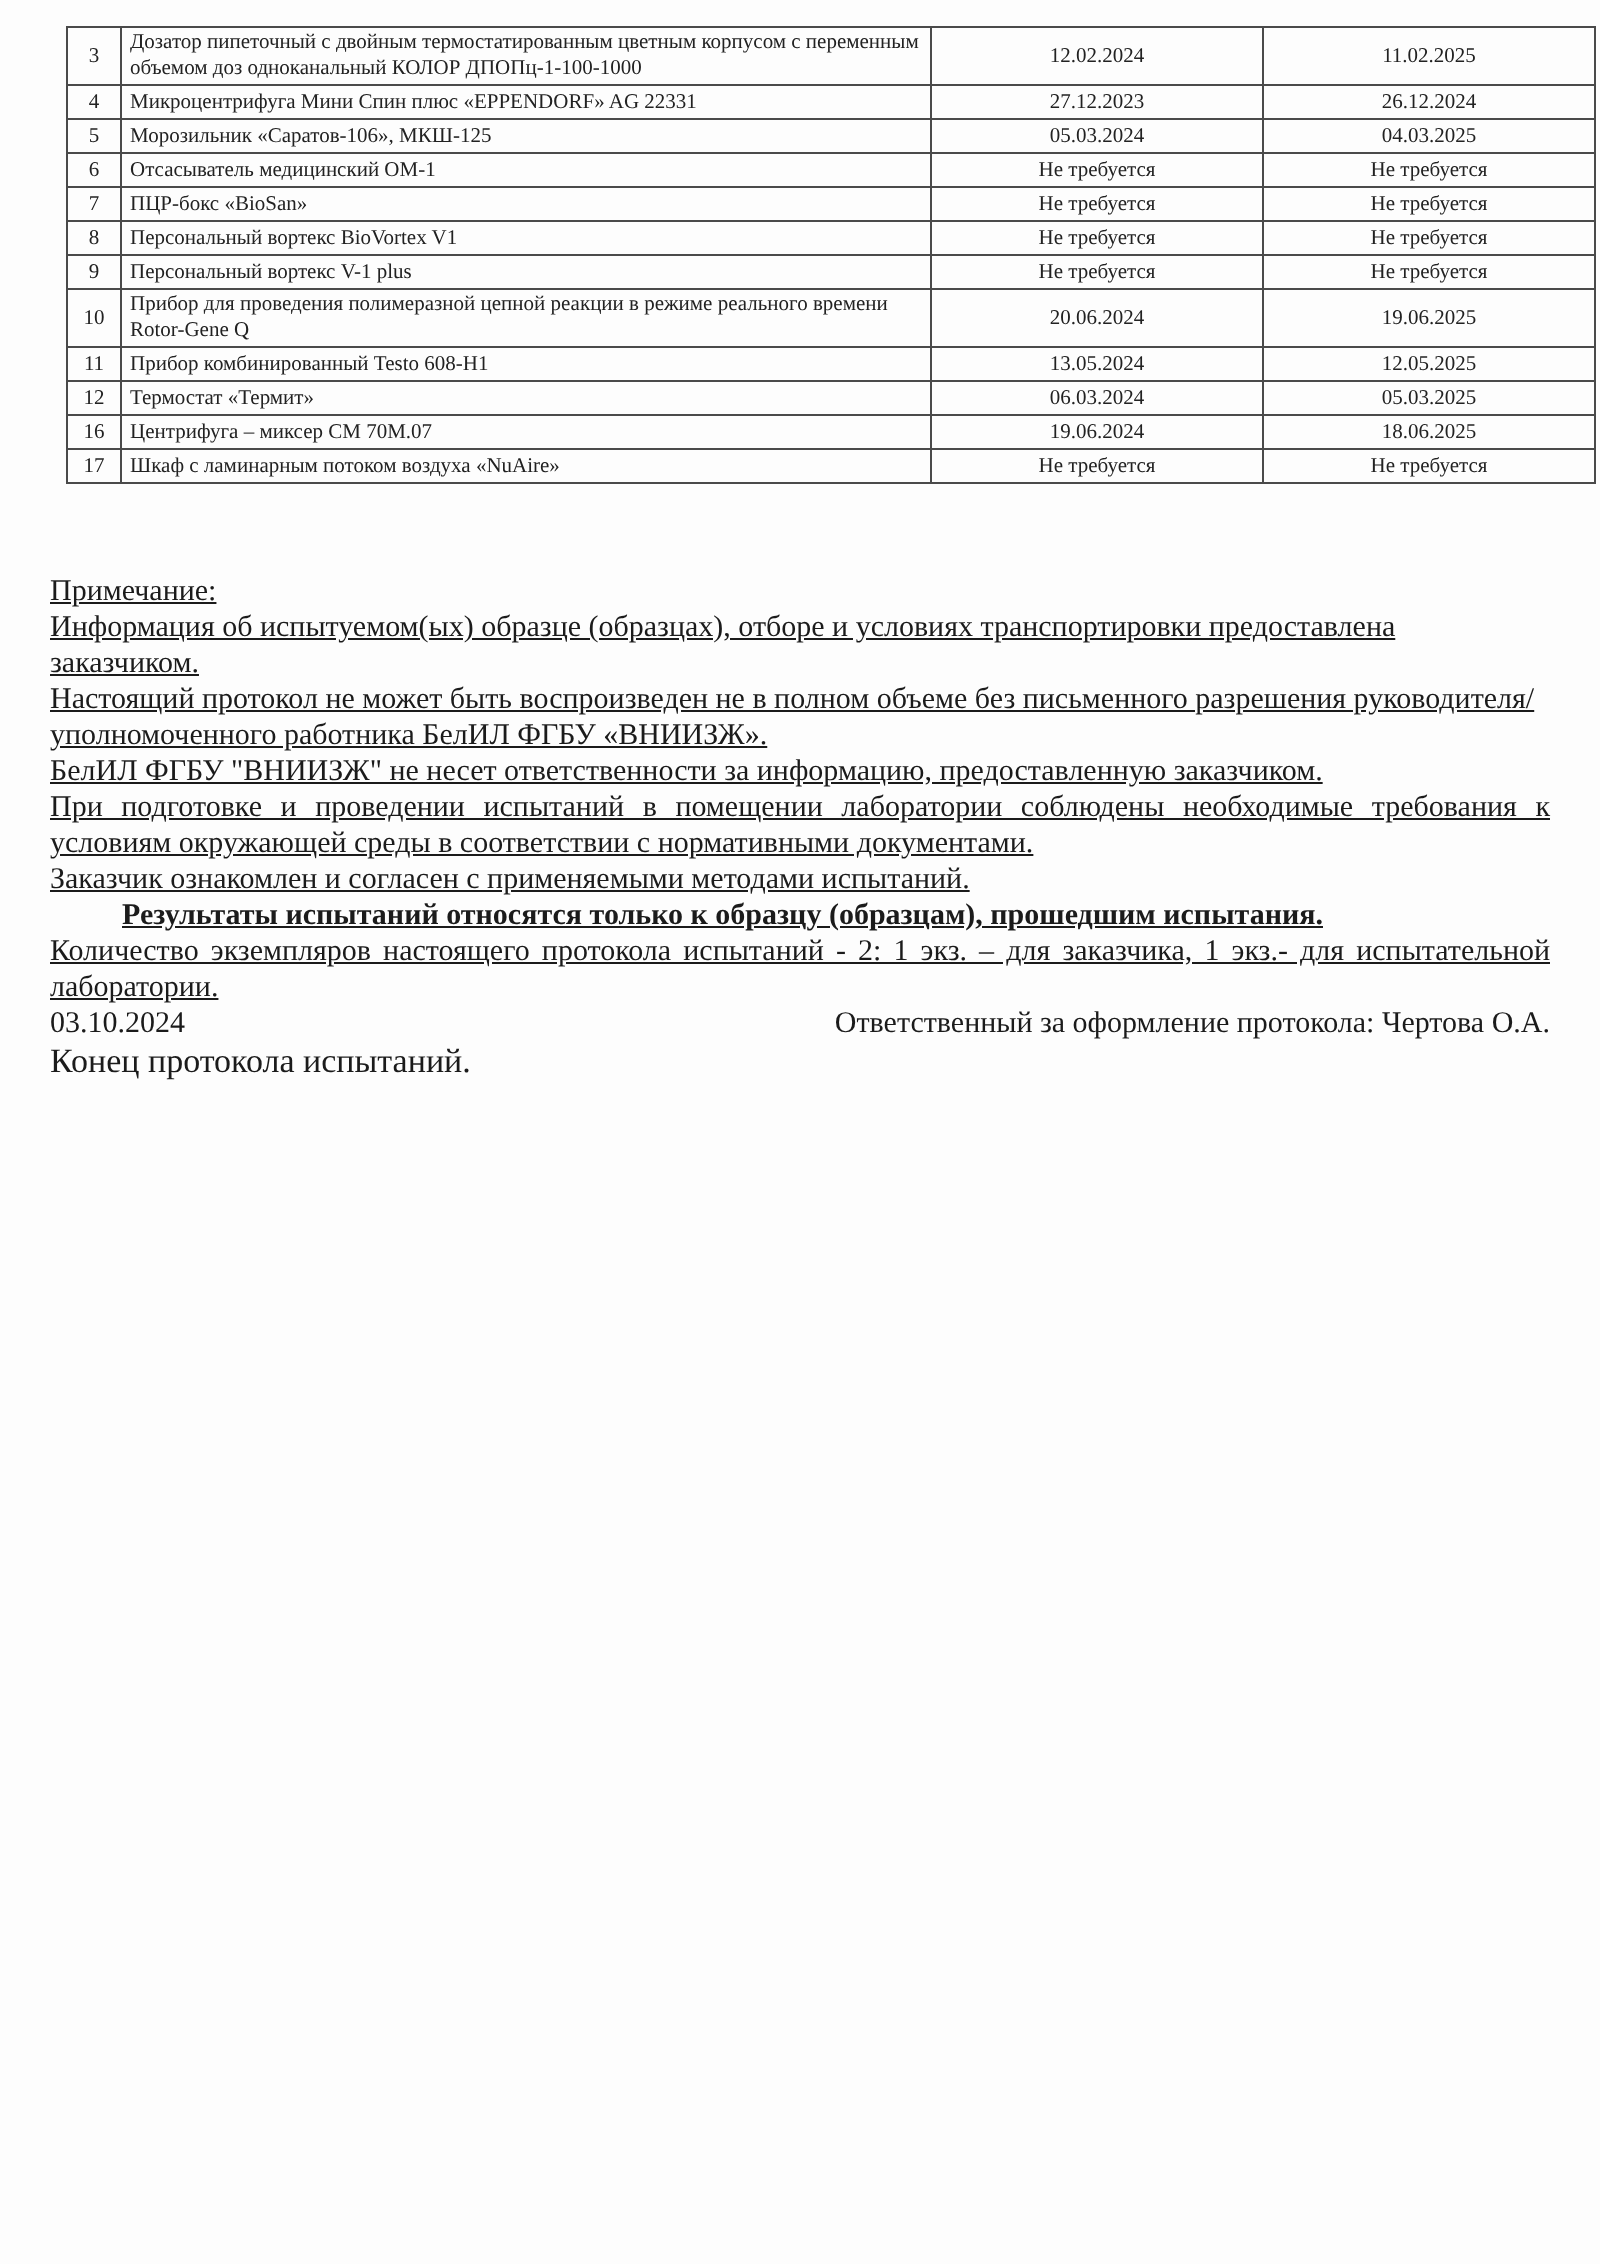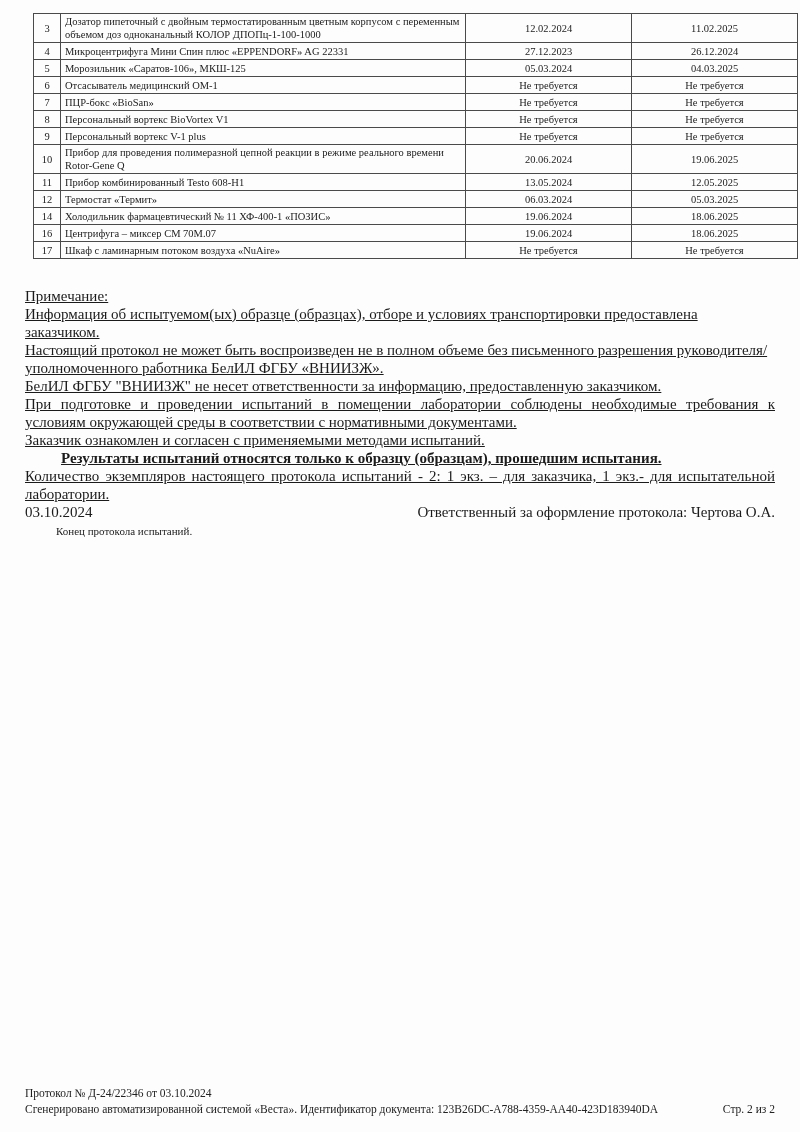--- a/index.html
+++ b/index.html
@@ -57,21 +57,21 @@
     width: 750px;
     font-size: 15px;
     line-height: 18px;
   }
   .signoff-row {
     display: flex;
     justify-content: space-between;
     align-items: baseline;
     text-align: right;
   }
-  .end-line { margin-top: 1px; font-size: 11px; margin-left: 31px; }
+  .end-line { margin-top: 1px; font-size: 17px; }
 
   
   .footer {
     position: absolute;
     left: 25px;
     right: 25px;
     top: 1085px;
     font-size: 11.5px;
     line-height: 16px;
     color: #222;
@@ -143,26 +143,20 @@
           <td class="td-date">13.05.2024</td>
           <td class="td-date">12.05.2025</td>
         </tr>
         <tr>
           <td class="td-num">12</td>
           <td class="td-name">Термостат «Термит»</td>
           <td class="td-date">06.03.2024</td>
           <td class="td-date">05.03.2025</td>
         </tr>
         <tr>
-          <td class="td-num">14</td>
-          <td class="td-name">Холодильник фармацевтический № 11 ХФ-400-1 «ПОЗИС»</td>
-          <td class="td-date">19.06.2024</td>
-          <td class="td-date">18.06.2025</td>
-        </tr>
-        <tr>
           <td class="td-num">16</td>
           <td class="td-name">Центрифуга – миксер СМ 70М.07</td>
           <td class="td-date">19.06.2024</td>
           <td class="td-date">18.06.2025</td>
         </tr>
         <tr>
           <td class="td-num">17</td>
           <td class="td-name">Шкаф с ламинарным потоком воздуха «NuAire»</td>
           <td class="td-date">Не требуется</td>
           <td class="td-date">Не требуется</td>
@@ -184,21 +178,14 @@
   </div>
 
   <div class="signoff">
     <div class="signoff-row">
       <span>03.10.2024</span>
       <span>Ответственный за оформление протокола: Чертова О.А.</span>
     </div>
     <div class="end-line">Конец протокола испытаний.</div>
   </div>
 
-  <div class="footer">
-    <div>Протокол № Д-24/22346 от 03.10.2024</div>
-    <div class="footer-row2">
-      <span>Сгенерировано автоматизированной системой «Веста». Идентификатор документа: 123B26DC-A788-4359-AA40-423D183940DA</span>
-      <span>Стр. 2 из 2</span>
-    </div>
-  </div>
 
 </div>
 
 </body></html>

